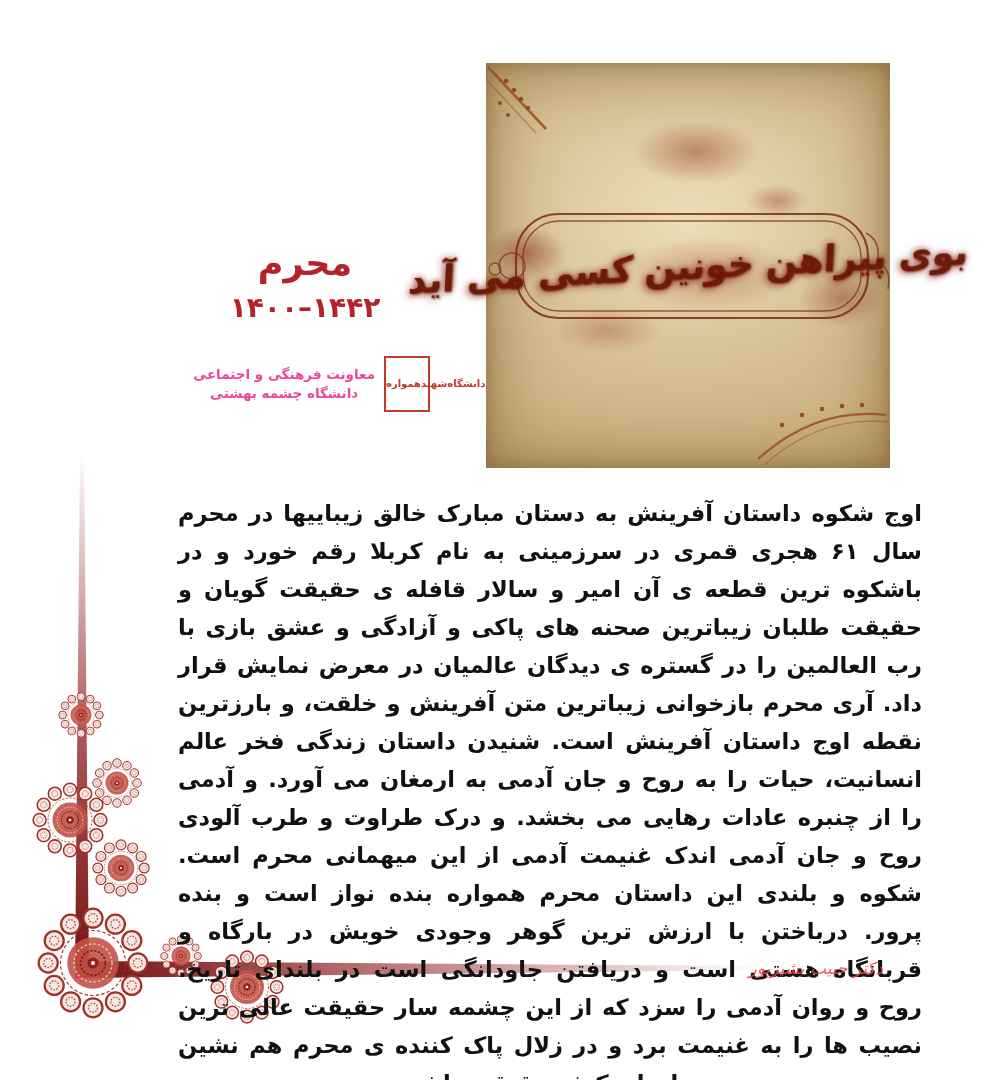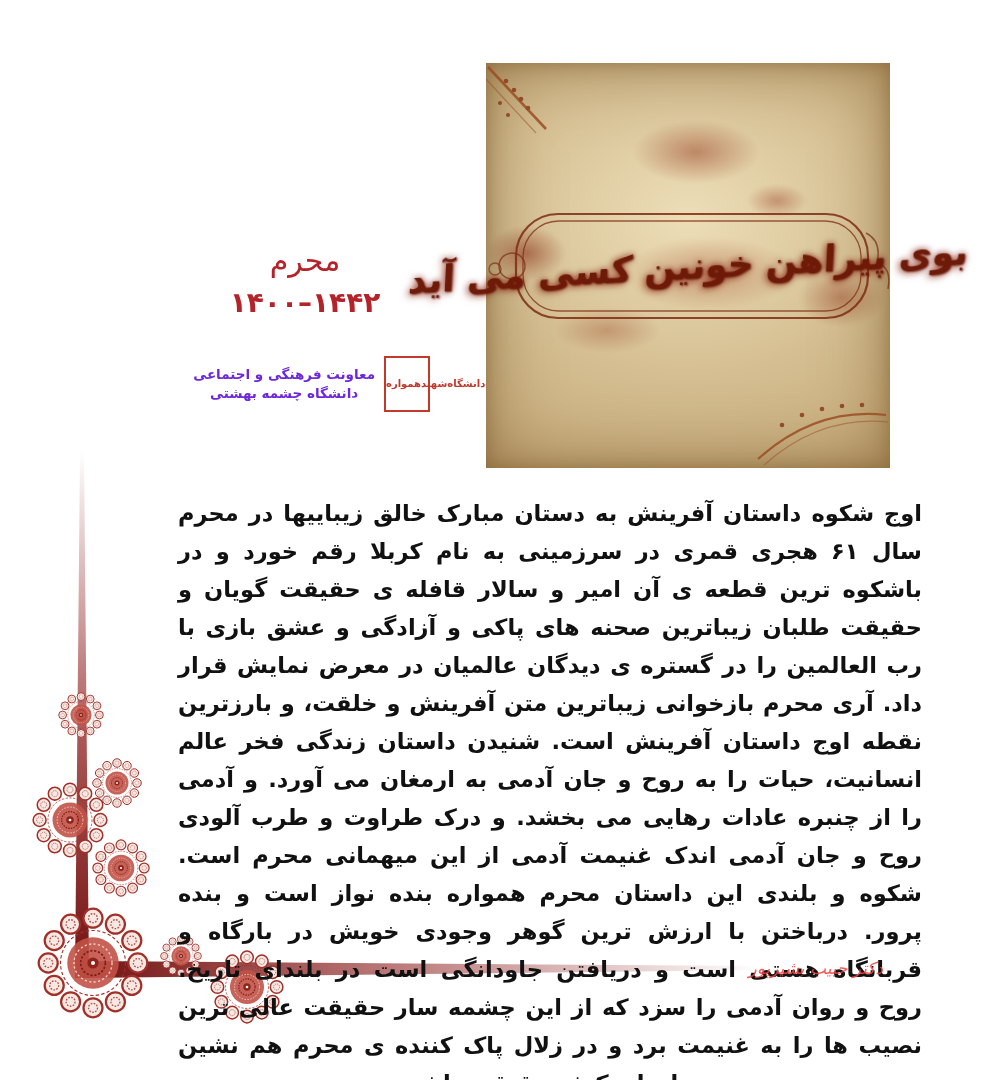--- a/index.html
+++ b/index.html
@@ -38,26 +38,26 @@
     display:flex;align-items:center;justify-content:center;
     direction:rtl;white-space:nowrap;
     font-size:36px;font-weight:bold;color:#6e1a08;
     transform:rotate(-3deg) skewX(-6deg);
     text-shadow:0 0 7px rgba(120,22,6,0.75), 1px 1px 2px rgba(92,16,4,0.8), -2px 2px 9px rgba(150,40,12,0.5);
     filter:blur(0.4px);
   }
 
   
   .titleblock{position:absolute;left:180px;top:243px;width:250px;text-align:center;}
-  .title{font-size:30px;font-weight:normal;color:#b5232a;}
+  .title{font-size:35px;font-weight:bold;color:#b5232a;}
   .dates{margin-top:8px;font-size:28px;font-weight:bold;color:#b5232a;direction:ltr;letter-spacing:5px;}
 
   
   .logoblock{position:absolute;left:168px;top:356px;width:262px;display:flex;align-items:center;justify-content:flex-end;gap:9px;}
-  .logolabel{text-align:center;color:#6d28d9;font-size:13.5px;line-height:19px;font-weight:bold;direction:rtl;}
+  .logolabel{text-align:center;color:#ec4899;font-size:13.5px;line-height:19px;font-weight:bold;direction:rtl;}
   .seal{
     width:46px;height:56px;border:2.5px solid #c0392b;box-sizing:border-box;
     display:flex;flex-direction:row;align-items:center;justify-content:flex-end;
     color:#c0392b;font-size:10px;line-height:12px;font-weight:bold;text-align:center;direction:rtl;
     background:#ffffff;
   }
 
   
   .bodytext{
     position:absolute;left:178px;right:60px;top:494px;margin:0;

